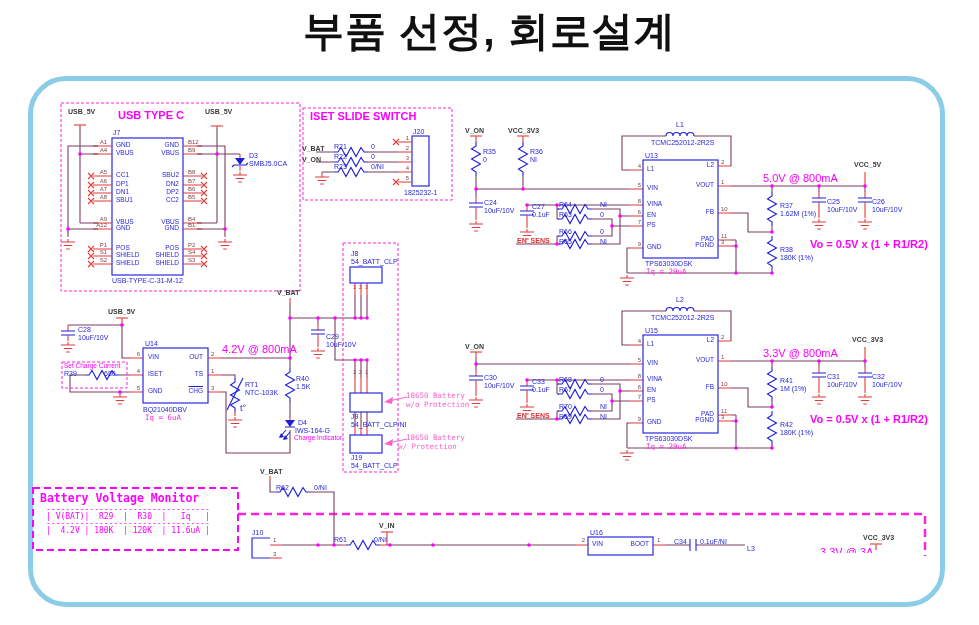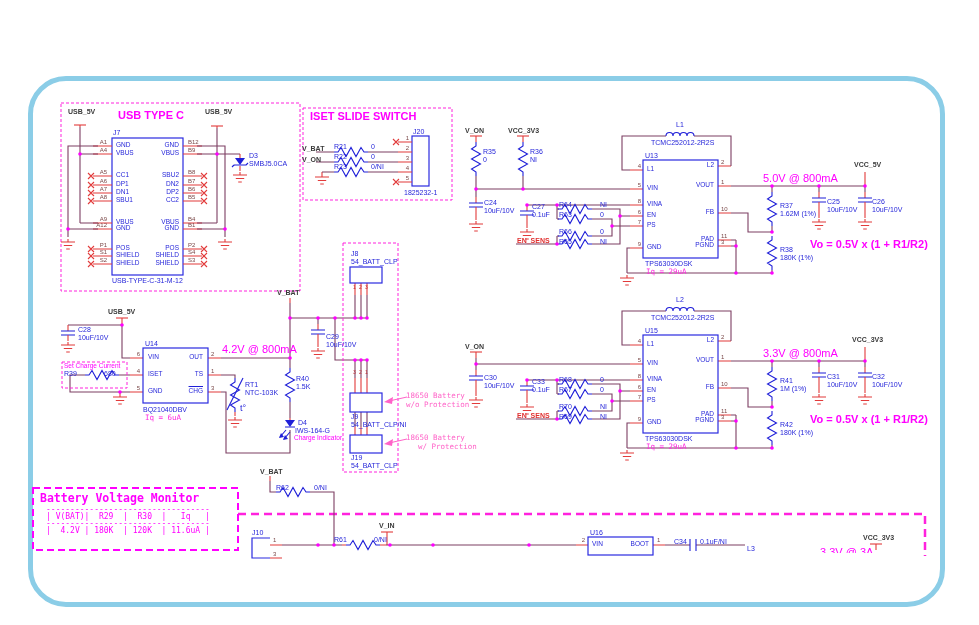--- a/index.html
+++ b/index.html
@@ -40,20 +40,21 @@
   .sep{stroke:#ff22dd;stroke-width:2.5;fill:none;stroke-dasharray:8 5;}
   .pk{stroke:#ff63c8;stroke-width:1;fill:none;}
   .pkf{fill:#ff63c8;stroke:none;}
   .df{fill:#1f1fd8;stroke:none;}
   .d{fill:#ff00ff;stroke:none;}
 </style>
 </head>
 <body>
 
 <div class="stage">
+  <h1 class="title">부품 선정, 회로설계</h1>
   <div class="frame"></div>
 
   <svg class="sch" width="979" height="625" viewBox="0 0 979 625">
     <defs>
       <g id="gnd">
           <path class="p" d="M0 0v3M-7 3h14M-4.2 6.5h8.4M-1.8 10h3.6"></path>
         </g>
       <path id="rh" class="b" d="M0 0h4l3 -4.5l5 9l5 -9l5 9l5 -9l3 4.5h4"></path>
       <path id="rv" class="b" d="M0 0v4l-4.5 3l9 5l-9 5l9 5l-9 5l4.5 3v4"></path>
       <g id="cv">
@@ -365,21 +366,21 @@
         <span class="lbl pnum5" style="left: 353px; top: 370px;">3</span>
         <span class="lbl pnum5" style="left: 359px; top: 370px;">2</span>
         <span class="lbl pnum5" style="left: 365px; top: 370px;">1</span>
         <span class="lbl blue" style="left: 351px; top: 413px;">J9</span>
         <span class="lbl blue" style="left: 351px; top: 421px;">54_BATT_CLP/NI</span>
         <span class="lbl blue" style="left: 351px; top: 454px;">J19</span>
         <span class="lbl blue" style="left: 351px; top: 462px;">54_BATT_CLP</span>
         <span class="lbl pink" style="left: 406px; top: 392px;">18650 Battery</span>
         <span class="lbl pink" style="left: 406px; top: 401px;">w/o Protection</span>
         <span class="lbl pink" style="left: 406px; top: 434px;">18650 Battery</span>
-        <span class="lbl pink" style="left: 418px; top: 443px;">w/ Protection</span>
+        <span class="lbl pink" style="left: 398px; top: 443px;">w/ Protection</span>
       </div>
     <div id="sec-buck_boost_5v">
         <span class="lbl net" style="left: 465px; top: 127px;">V_ON</span>
         <span class="lbl net" style="left: 508px; top: 127px;">VCC_3V3</span>
         <span class="lbl blue" style="left: 483px; top: 148px;">R35</span>
         <span class="lbl blue" style="left: 483px; top: 156px;">0</span>
         <span class="lbl blue" style="left: 530px; top: 148px;">R36</span>
         <span class="lbl blue" style="left: 530px; top: 156px;">NI</span>
         <span class="lbl blue" style="left: 484px; top: 199px;">C24</span>
         <span class="lbl blue" style="left: 484px; top: 207px;">10uF/10V</span>

